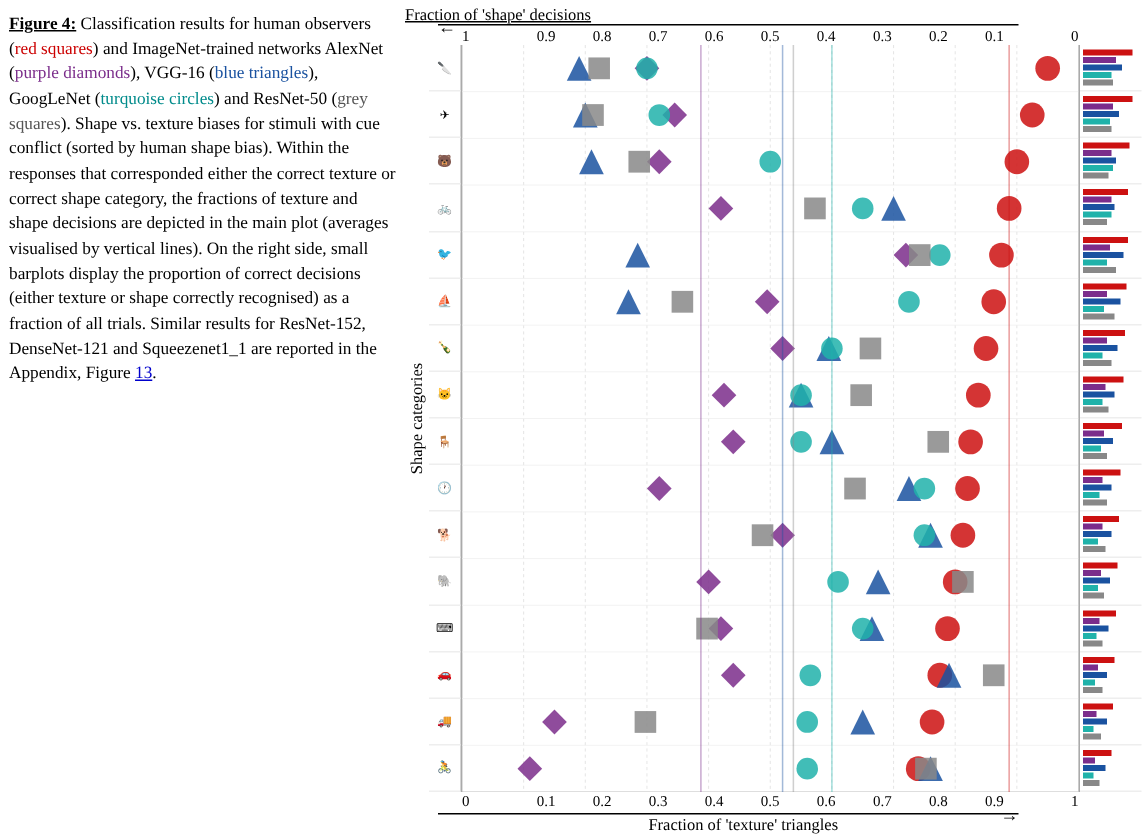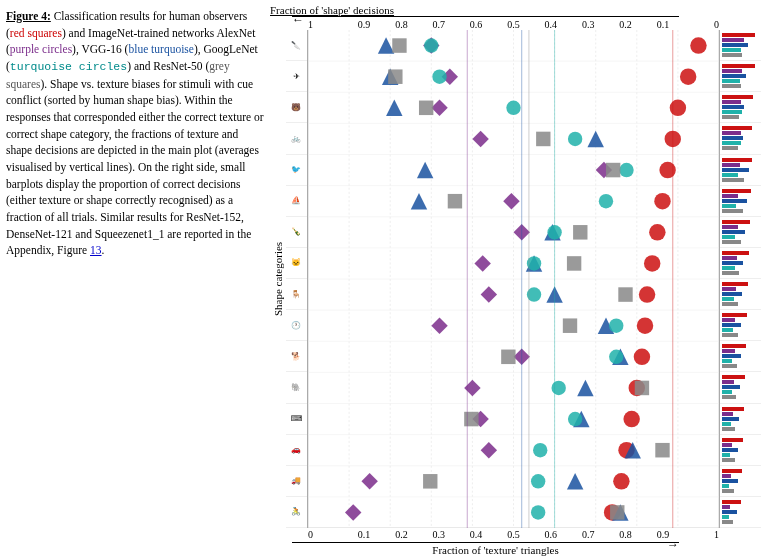--- a/index.html
+++ b/index.html
@@ -21,21 +21,21 @@
       color: #000;
       flex-shrink: 0;
     }
     #left-panel .figure-label {
       font-weight: bold;
       text-decoration: underline;
     }
     .red { color: #cc0000; }
     .purple { color: #7b2d8b; }
     .blue { color: #1a52a0; }
-    .turquoise { color: #008b8b; font-family: Liberation Mono, monospace; }
+    .turquoise { color: #008b8b; }
     .grey { color: #555; }
     .link { color: #0000cc; text-decoration: underline; }
 
     #right-panel {
       flex: 1;
       display: flex;
       flex-direction: column;
       padding: 4px 4px 4px 0;
       position: relative;
     }
@@ -133,21 +133,21 @@
     }
   </style>
 </head>
 <body>
 
 <div id="left-panel">
   <p>
     <span class="figure-label">Figure 4:</span>
     <span>
       Classification results for human observers (<span class="red">red squares</span>)
-      and ImageNet-trained networks AlexNet (<span class="purple">purple circles</span>), VGG-16 (<span class="blue">blue turquoise</span>), GoogLeNet
+      and ImageNet-trained networks AlexNet (<span class="purple">purple diamonds</span>), VGG-16 (<span class="blue">blue triangles</span>), GoogLeNet
       (<span class="turquoise">turquoise circles</span>) and ResNet-50
       (<span class="grey">grey squares</span>). Shape vs. texture biases for stimuli with cue conflict (sorted by human shape bias). Within the responses that corresponded either the correct texture or correct shape category, the fractions of texture and shape decisions are depicted in the main plot (averages visualised by vertical lines). On the right side, small barplots display the proportion of correct decisions (either texture or shape correctly recognised) as a fraction of all trials. Similar results for ResNet-152, DenseNet-121 and Squeezenet1_1 are reported in the Appendix, Figure <span class="link">13</span>.
     </span>
   </p>
 </div>
 
 <div id="right-panel">
   <div class="top-axis-label">
     <span>Fraction of 'shape' decisions</span>
     <div style="display:flex; align-items:center; padding: 0 40px 0 20px; font-size:11px;">

